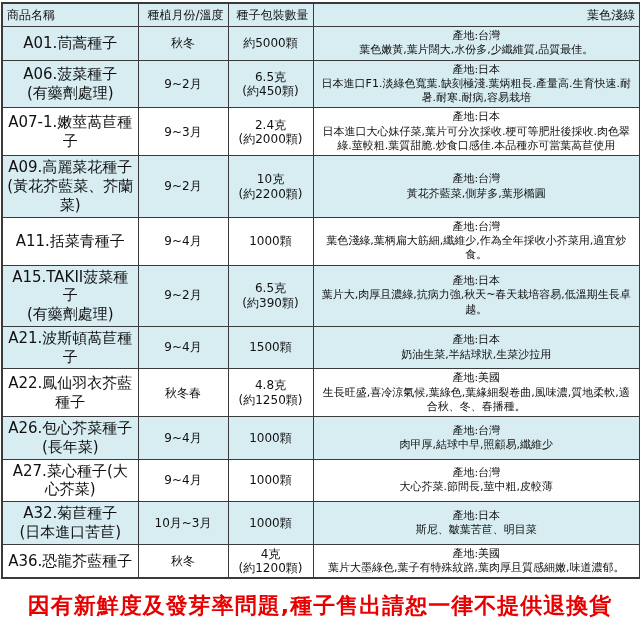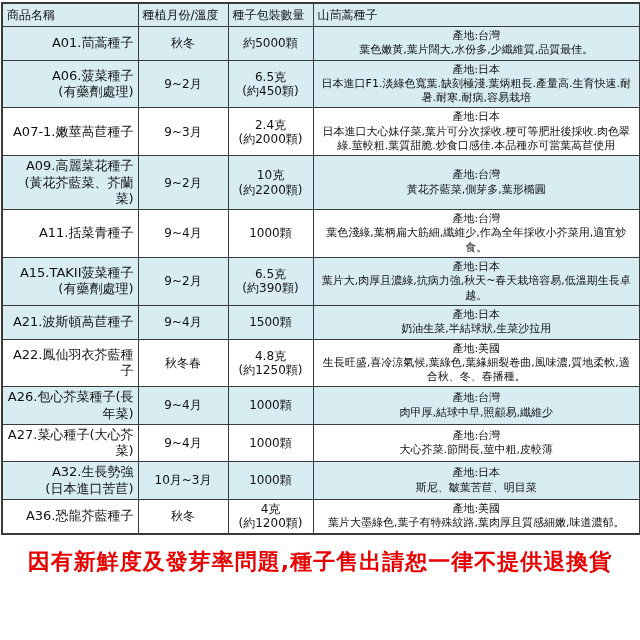--- a/index.html
+++ b/index.html
@@ -35,24 +35,24 @@
     white-space: pre-line;
     overflow: hidden;
   }
   thead th {
     background: #d7edf2;
     font-size: 12px;
     font-weight: normal;
     height: 18px;
   }
   th.col-name { text-align: left; }
-  th.col-month, th.col-qty, th.col-desc { text-align: left; }
+  th.col-month, th.col-qty, th.col-desc { text-align: right; }
   td.col-name {
-    font-size: 13px;
-    text-align: right;
+    font-size: 15px;
+    text-align: center;
     line-height: 1.25;
     margin-left: 40px;
   }
   td.col-month, td.col-qty {
     font-size: 12px;
     text-align: center;
     line-height: 1.2;
     margin-top: 13px;
   }
   td.col-desc {
@@ -80,21 +80,21 @@
       <col class="c-name">
         <col class="c-month">
         <col class="c-qty">
         <col class="c-desc">
     </colgroup>
     <thead>
       <tr>
         <th class="col-name">商品名稱</th>
         <th class="col-month">種植月份/溫度</th>
         <th class="col-qty">種子包裝數量</th>
-        <th class="col-desc">山茼蒿種子</th>
+        <th class="col-desc">葉色淺綠</th>
       </tr>
     </thead>
     <tbody>
         <tr class="alt">
     <td class="col-name">A01.茼蒿種子</td>
     <td class="col-month">秋冬</td>
     <td class="col-qty">約5000顆</td>
     <td class="col-desc">產地:台灣
 葉色嫩黃,葉片闊大,水份多,少纖維質,品質最佳。</td>
   </tr>
@@ -163,21 +163,21 @@
 肉甲厚,結球中早,照顧易,纖維少</td>
   </tr>
         <tr>
     <td class="col-name">A27.菜心種子(大心芥菜)</td>
     <td class="col-month">9~4月</td>
     <td class="col-qty">1000顆</td>
     <td class="col-desc">產地:台灣
 大心芥菜.節間長,莖中粗,皮較薄</td>
   </tr>
         <tr class="alt">
-    <td class="col-name">A32.生長勢強
+    <td class="col-name">A32.菊苣種子
 (日本進口苦苣)</td>
     <td class="col-month">10月~3月</td>
     <td class="col-qty">1000顆</td>
     <td class="col-desc">產地:日本
 斯尼、皺葉苦苣、明目菜</td>
   </tr>
         <tr>
     <td class="col-name">A36.恐龍芥藍種子</td>
     <td class="col-month">秋冬</td>
     <td class="col-qty">4克

